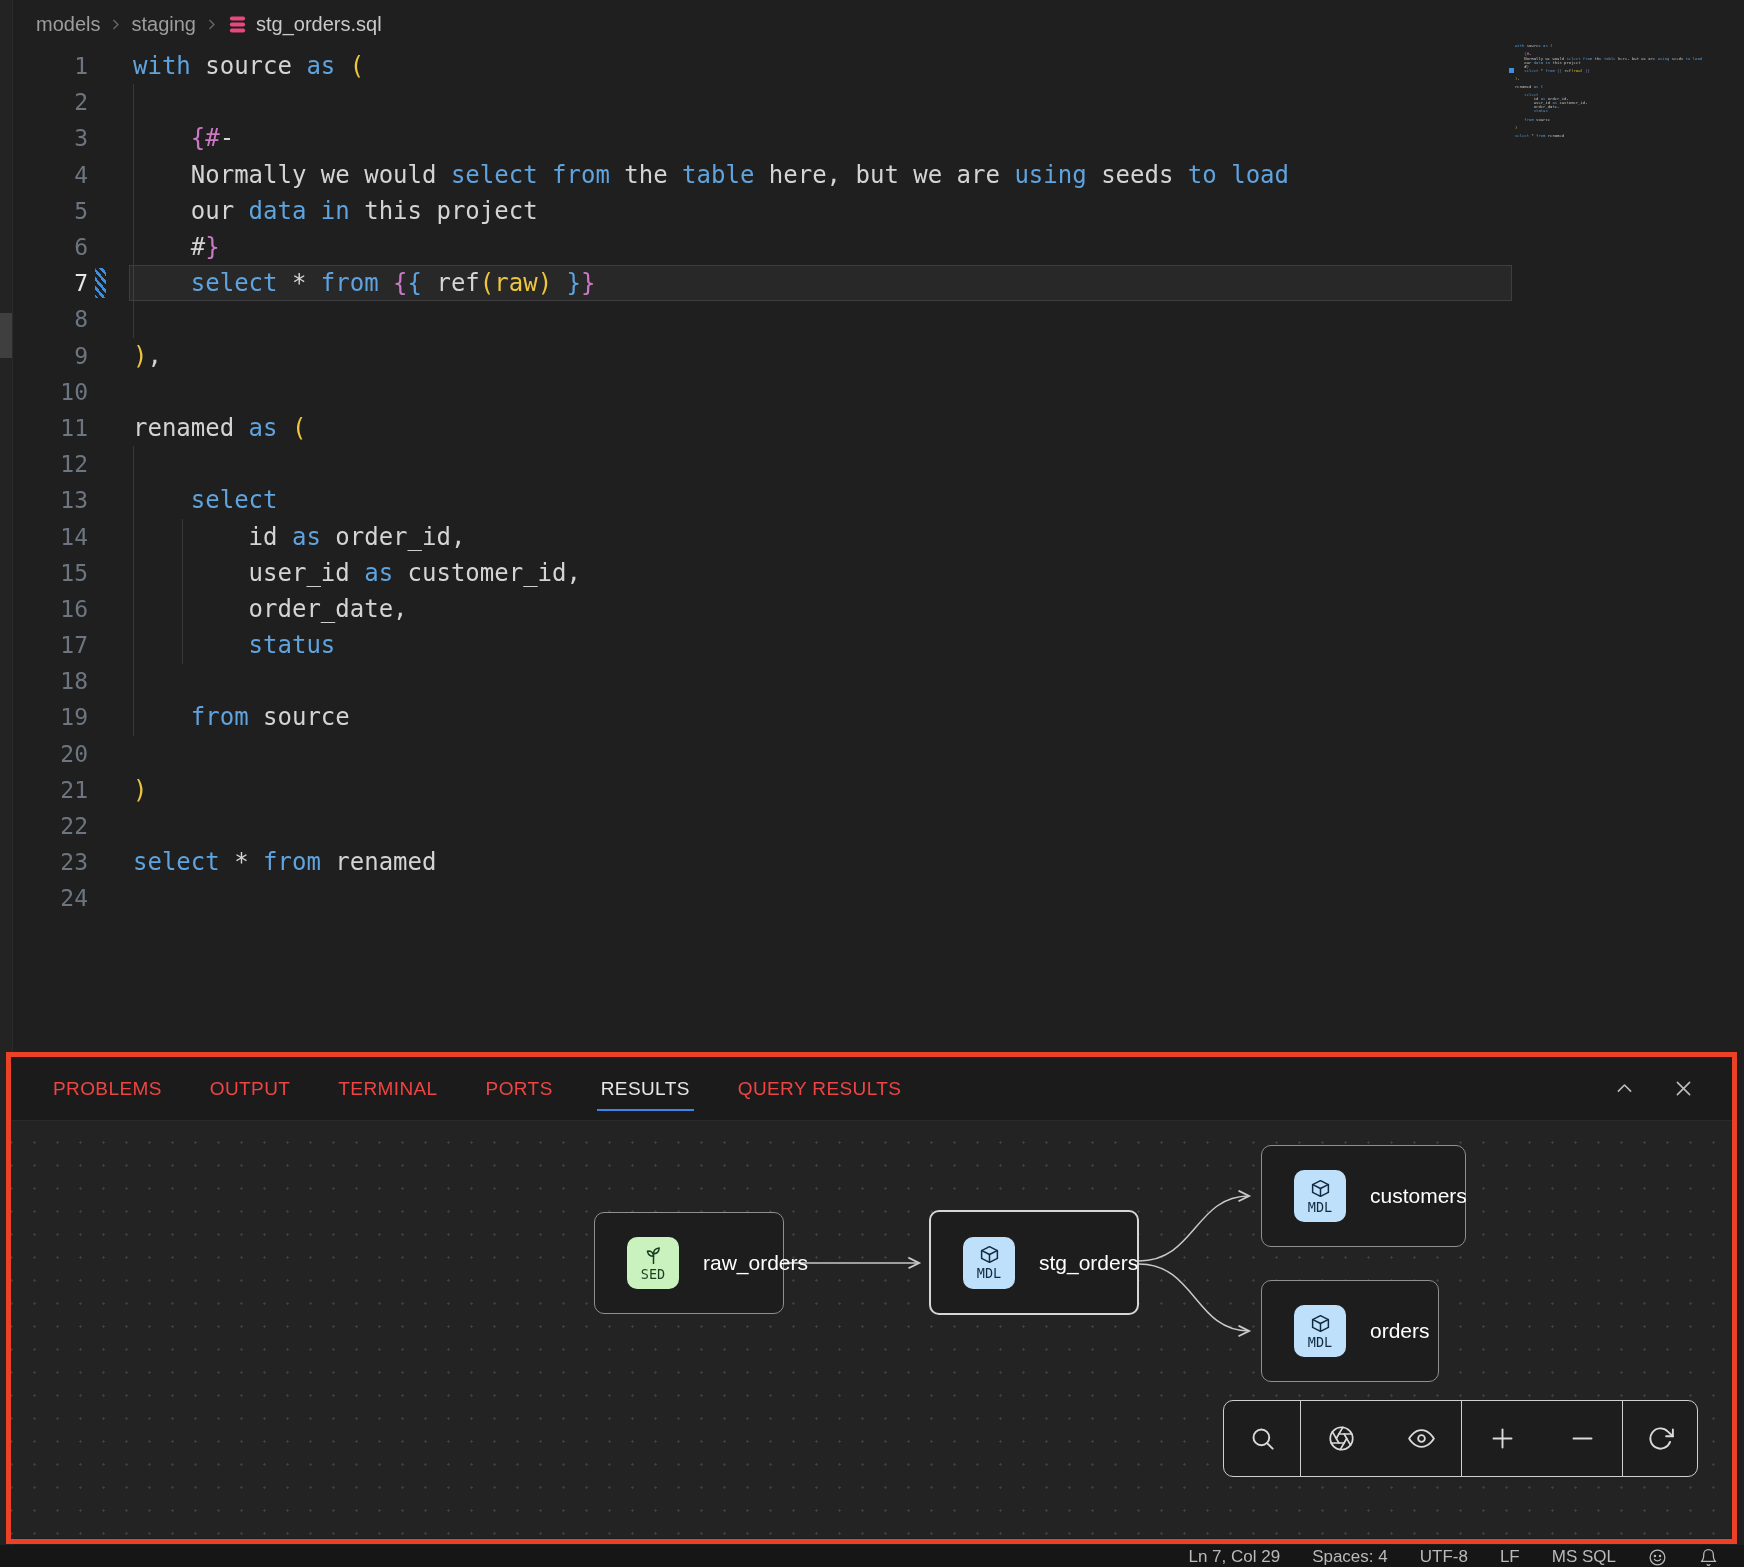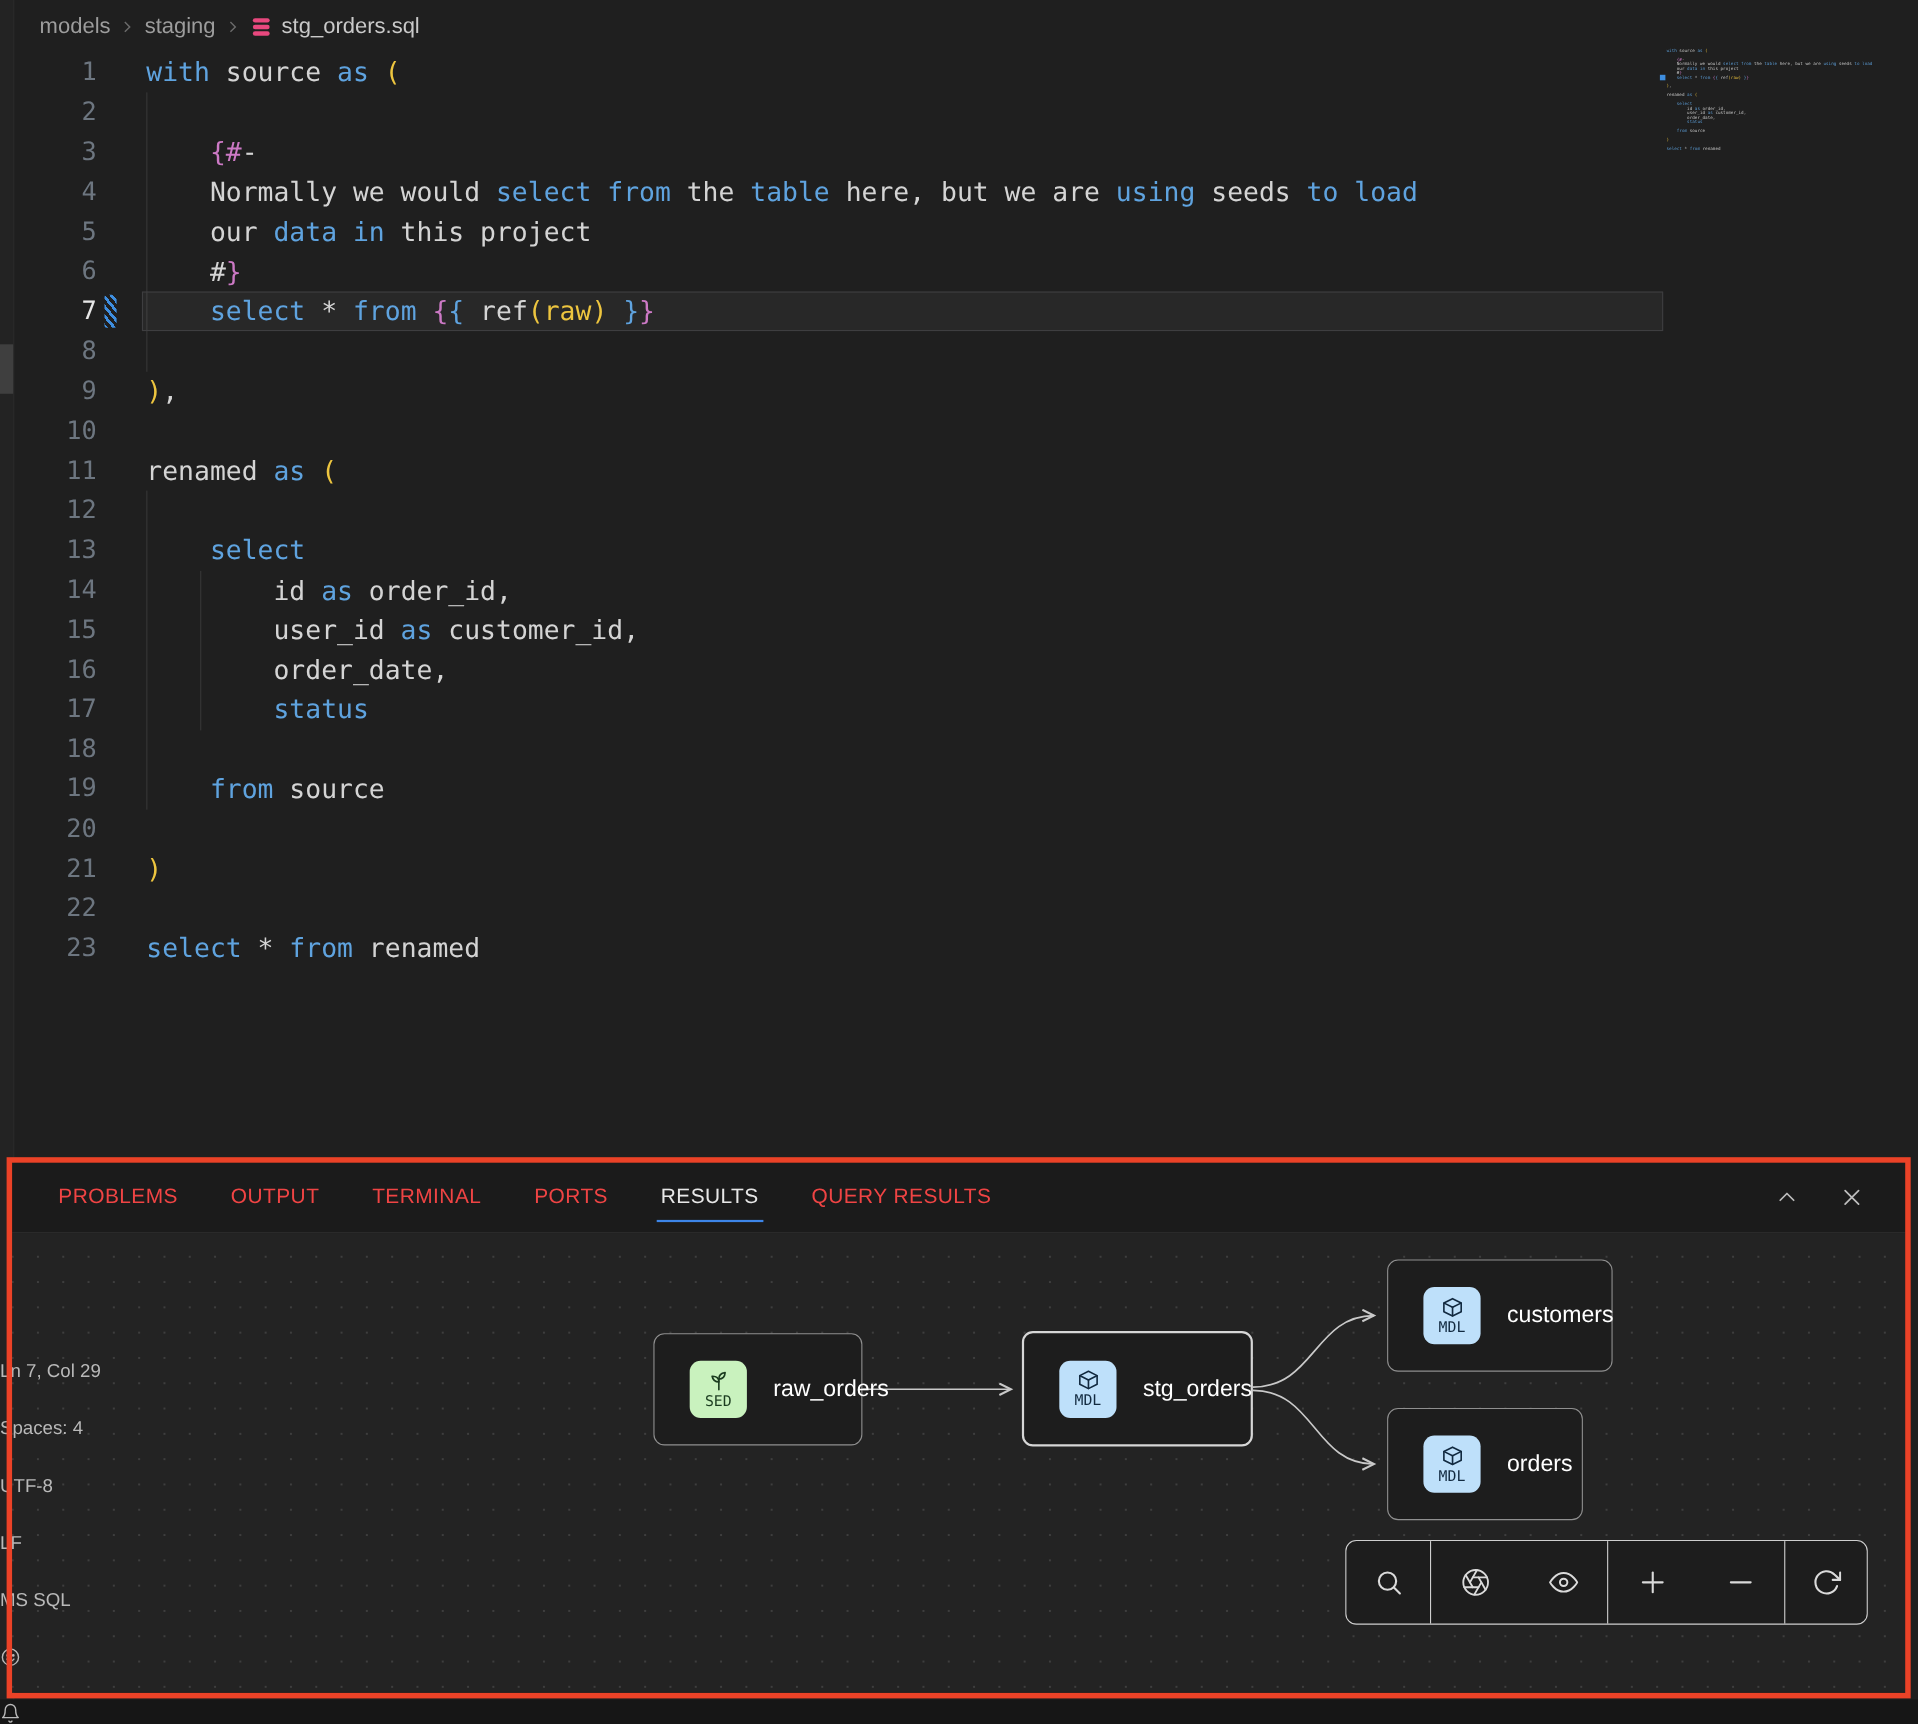--- a/index.html
+++ b/index.html
@@ -75,22 +75,22 @@
   .node-label{font-size:21px;color:#ffffff;white-space:nowrap;}
 
   .lineage-toolbar{position:absolute;left:1212px;top:279px;width:475px;height:77px;background:#1D1D1D;
         border:1.5px solid #CFCFCF;border-radius:10px;display:flex;box-sizing:border-box;}
   .tb-sec{display:flex;align-items:center;justify-content:space-around;}
   .tb-sec + .tb-sec{border-left:1.5px solid #CFCFCF;}
   .tb-sec svg{width:27px;height:27px;stroke:#DADADA;display:block;cursor:pointer;}
 
   
   .status-bar{position:absolute;left:0;top:1545px;width:1744px;height:22px;background:#161616;
-      display:flex;align-items:flex-start;justify-content:flex-end;gap:32px;padding-right:26px;
-      box-sizing:border-box;font-size:17px;color:#B9B9B9;flex-direction:column;}
+      display:flex;align-items:flex-end;justify-content:flex-end;gap:32px;padding-right:26px;
+      box-sizing:border-box;font-size:17px;color:#B9B9B9;}
   .status-item{cursor:pointer;white-space:nowrap;}
   .status-bar svg{width:19px;height:19px;stroke:#B9B9B9;display:block;cursor:pointer;}
 </style>
 </head>
 <body>
 
 <div class="app">
 
   <div class="left-strip">
     <div class="strip-thumb"></div>
@@ -236,20 +236,25 @@
         </div>
         <div class="code-line">
           <span class="gutter">22</span>
           <span class="marker-slot"></span>
           <pre class="code-text"></pre>
         </div>
         <div class="code-line">
           <span class="gutter">23</span>
           <span class="marker-slot"></span>
           <pre class="code-text"><span class="tok-kw">select </span><span class="tok-tx">* </span><span class="tok-kw">from </span><span class="tok-tx">renamed</span></pre>
+        </div>
+        <div class="code-line">
+          <span class="gutter">24</span>
+          <span class="marker-slot"></span>
+          <pre class="code-text"></pre>
         </div>
       </div>
   </div>
 
   <div class="minimap">
     <div class="minimap-inner">
         <pre class="mini-line" style="margin: 0px;"><span class="tok-kw">with </span><span class="tok-tx">source </span><span class="tok-kw">as </span><span class="tok-gold">(</span></pre>
         <pre class="mini-line" style="margin: 0px;"> </pre>
         <pre class="mini-line" style="margin: 0px;"><span class="tok-tx">    </span><span class="tok-pk">{#</span><span class="tok-tx">-</span></pre>
         <pre class="mini-line" style="margin: 0px;"><span class="tok-tx">    Normally we would </span><span class="tok-kw">select from </span><span class="tok-tx">the </span><span class="tok-kw">table </span><span class="tok-tx">here, but we are </span><span class="tok-kw">using </span><span class="tok-tx">seeds </span><span class="tok-kw">to load</span></pre>

